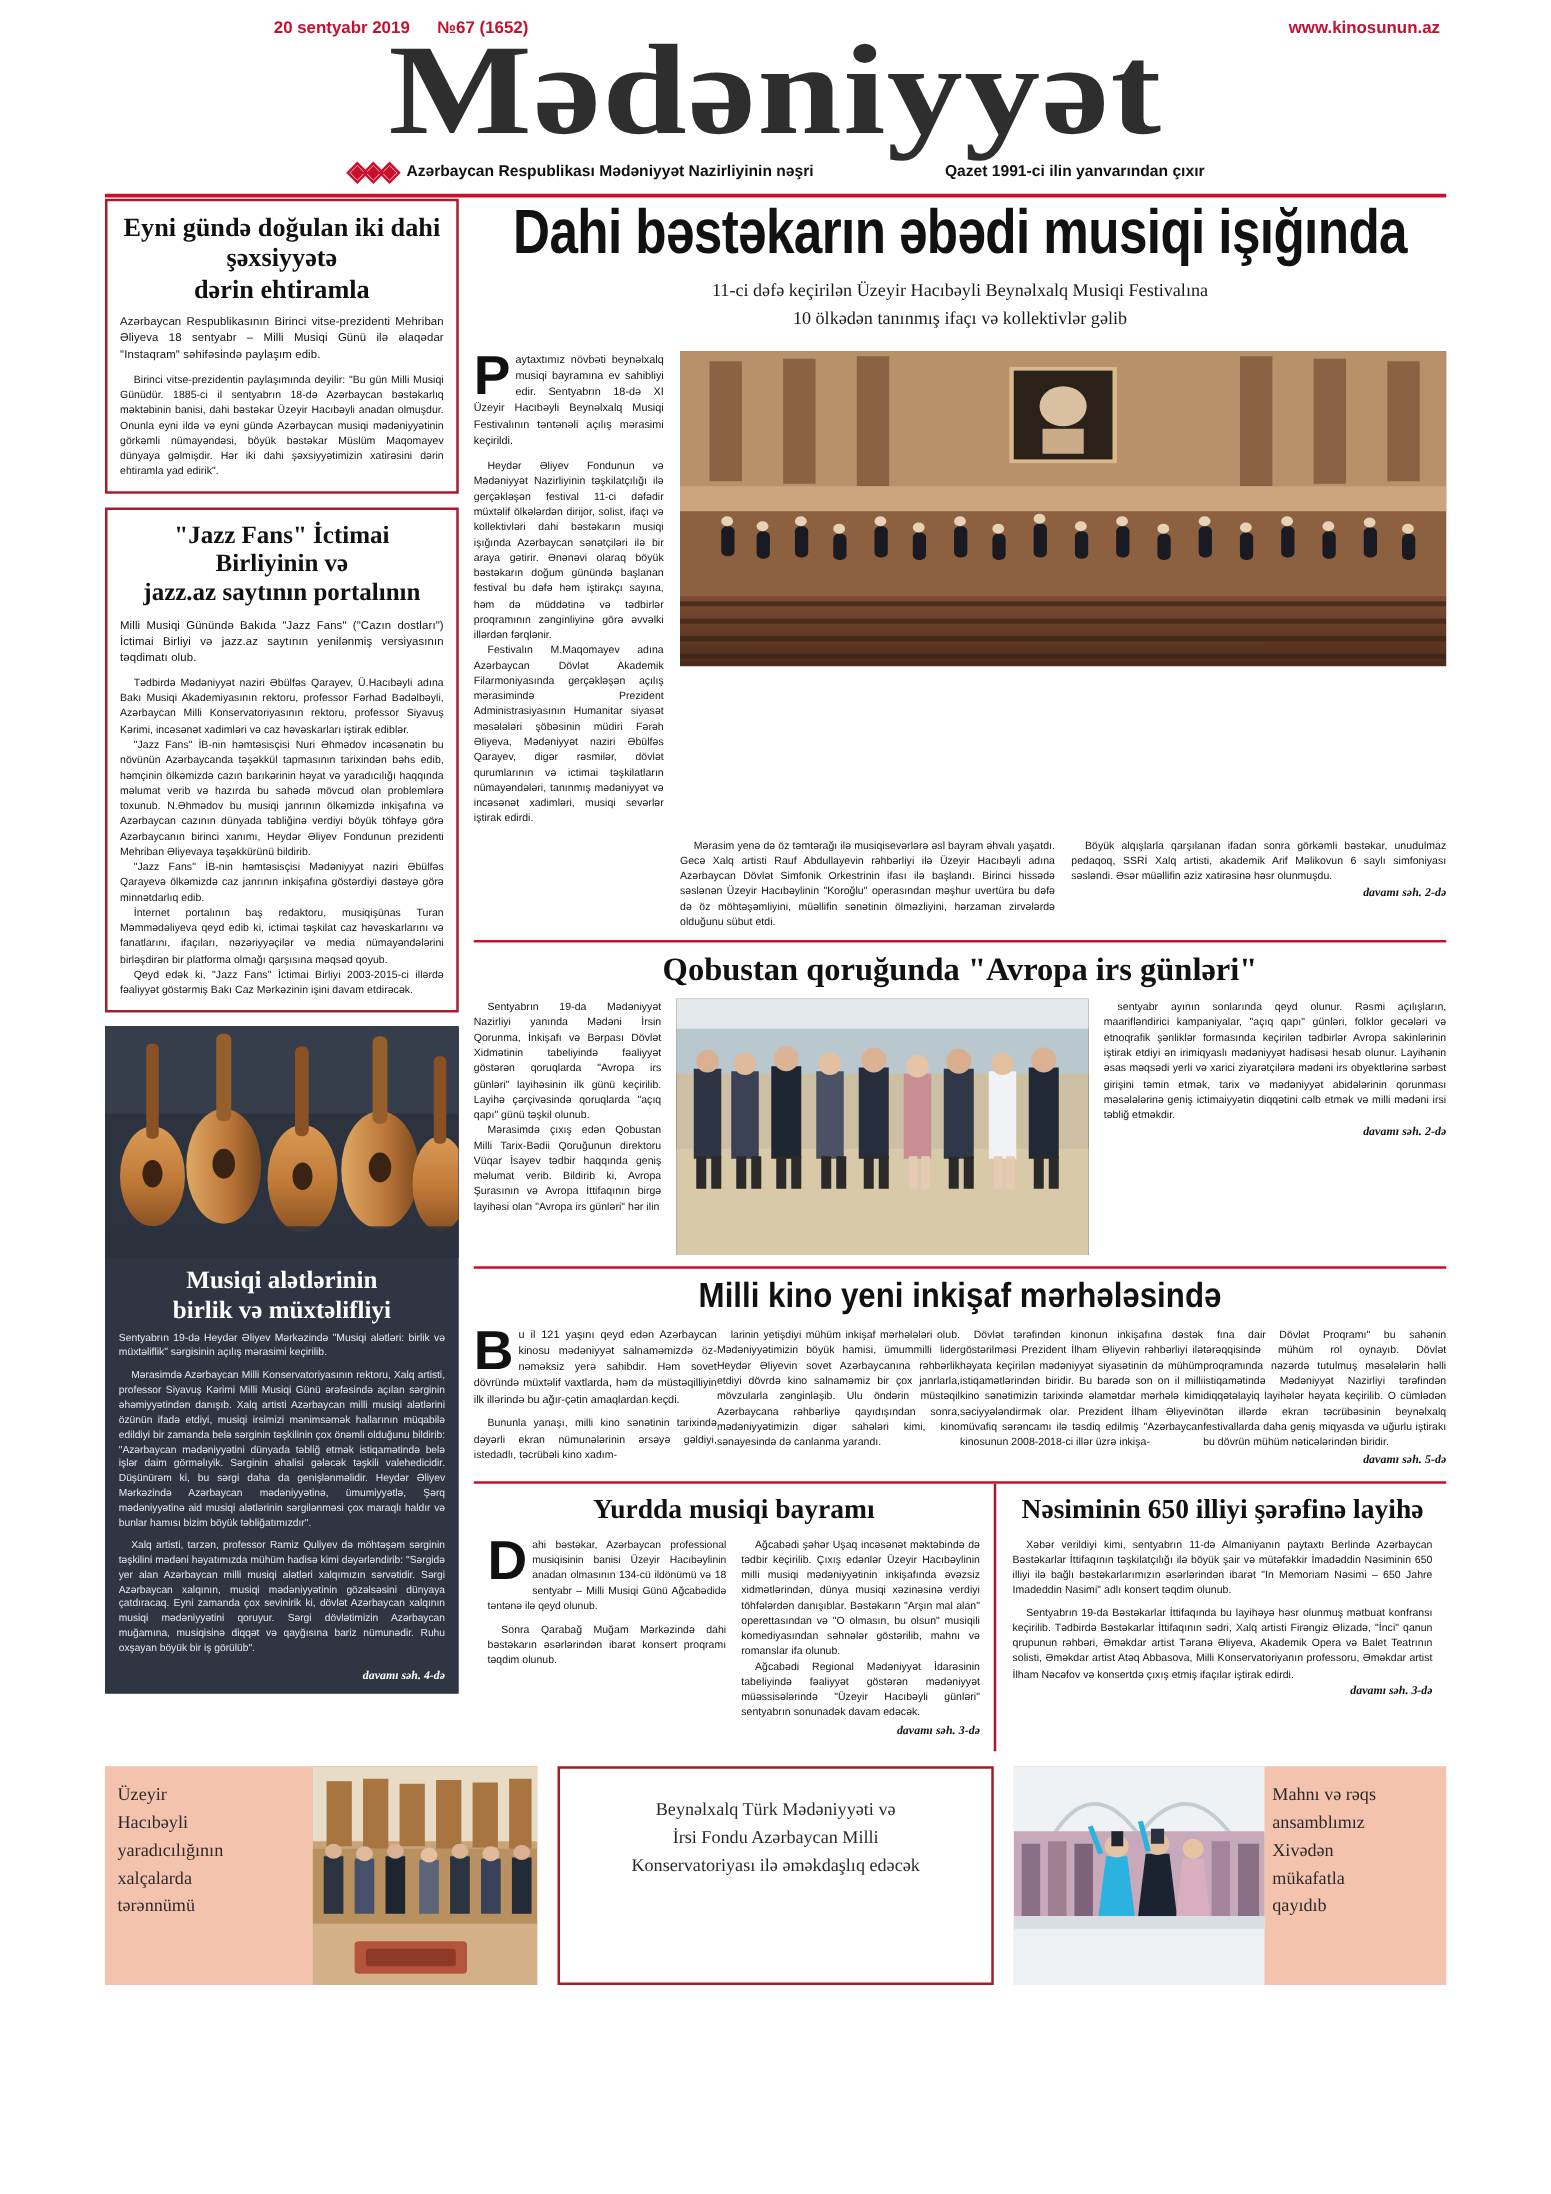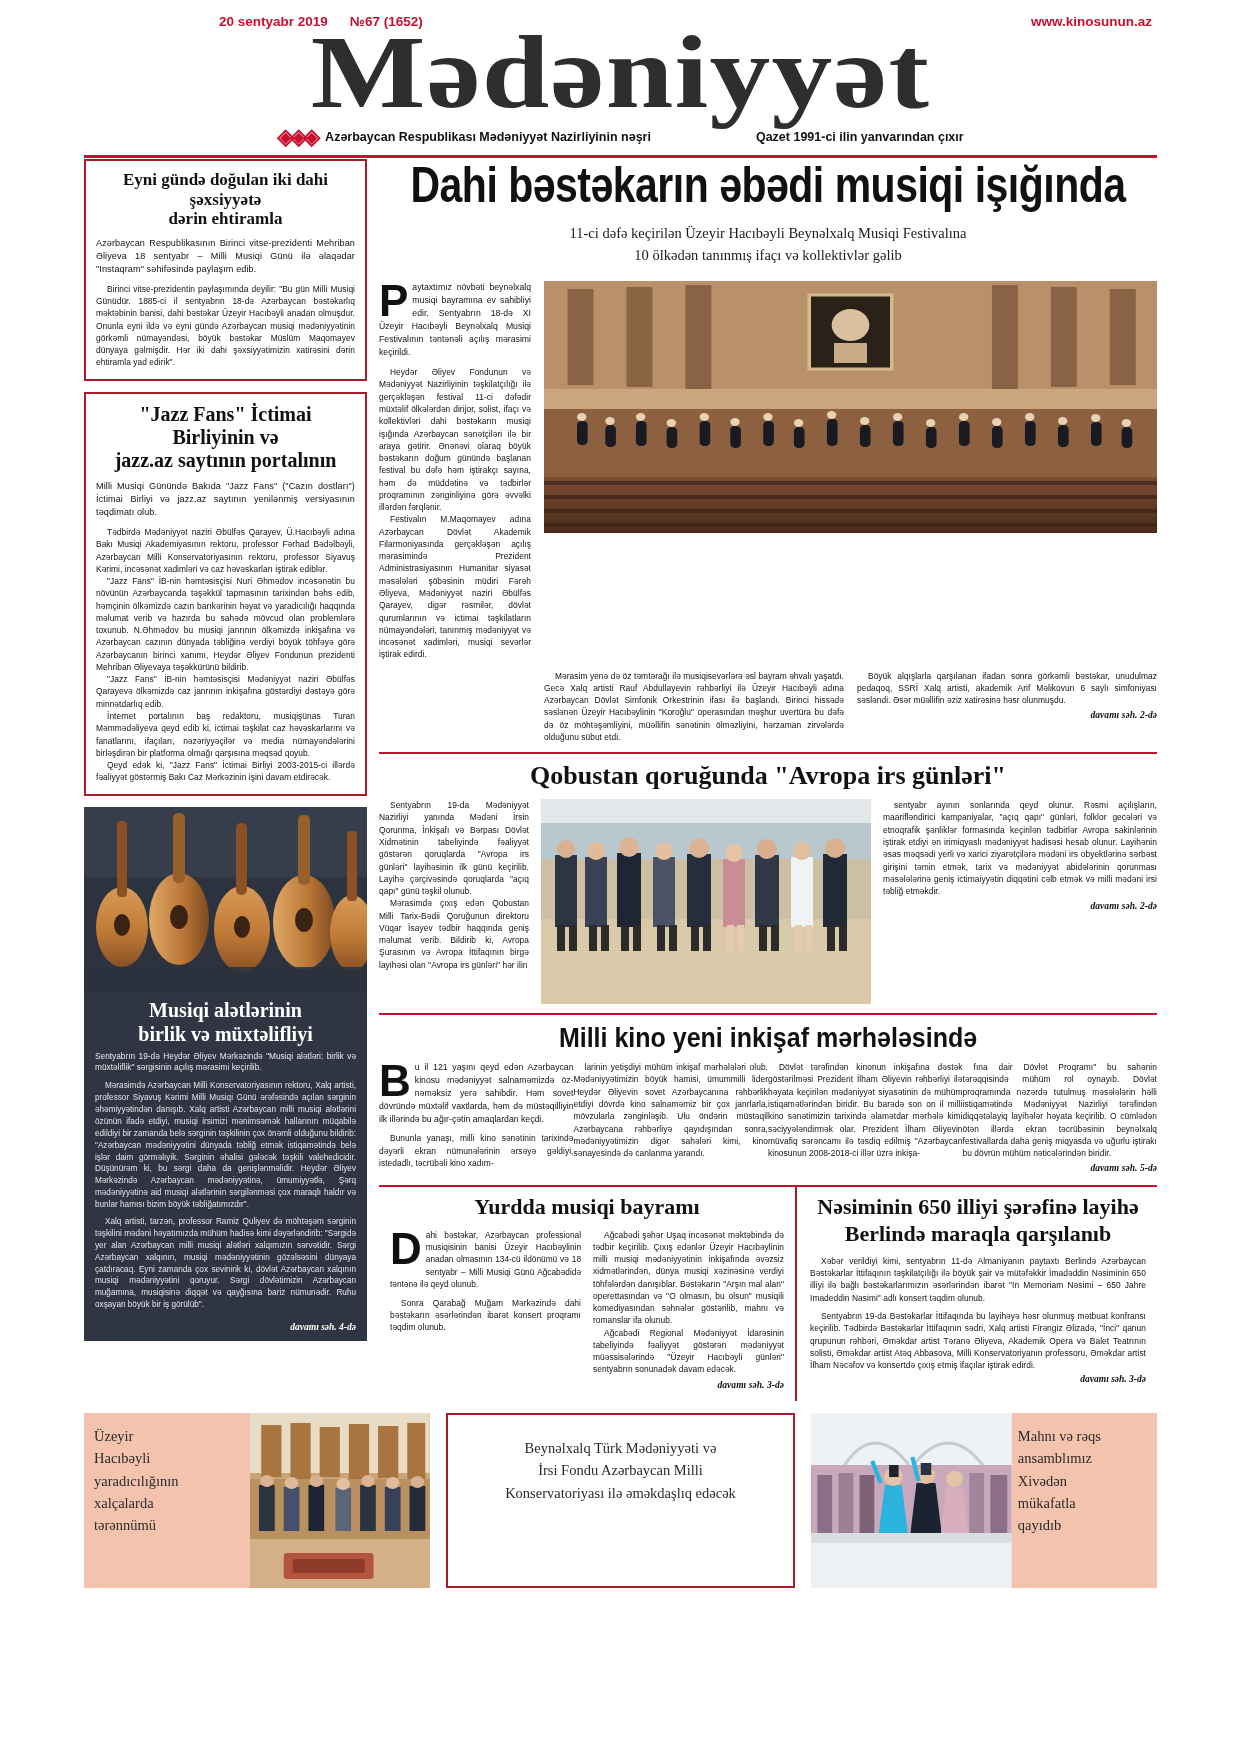--- a/index.html
+++ b/index.html
@@ -35,21 +35,21 @@
 
   
   .grid { display:flex; gap:0px; margin-top:9px; }
   .col-left { width:283px; flex:0 0 283px; }
   .col-main { flex:1; padding-left:12px; }
 
   
   .boxed { border:2px solid #a61c2b; padding:9px 10px 10px; margin-bottom:11px; }
   .hl-serif { font-family:"Liberation Serif", serif; font-weight:bold;
               text-align:center; line-height:1.16; color:#111; }
-  .hl-serif.s1 { font-size:17px; }
+  .hl-serif.s1 { font-size:21px; }
   .hl-serif.s2 { font-size:20px; }
   .lead { font-size:9.1px; line-height:1.42; text-align:justify;
           margin-top:8px; letter-spacing:0.1px; }
   .body-txt { font-size:8.4px; line-height:1.46; text-align:justify;
               letter-spacing:0.05px; }
   .body-txt p { margin:0 0 0 0; text-indent:11px; }
 
   
   .main-head {
     font-family:"Liberation Sans", sans-serif; font-weight:bold;
@@ -430,21 +430,20 @@
               <p>Ağcabədi şəhər Uşaq incəsənət məktəbində də tədbir keçirilib. Çıxış edənlər Üzeyir Hacıbəylinin milli musiqi mədəniyyətinin inkişafında əvəzsiz xidmətlərindən, dünya musiqi xəzinəsinə verdiyi töhfələrdən danışıblar. Bəstəkarın "Arşın mal alan" operettasından və "O olmasın, bu olsun" musiqili komediyasından səhnələr göstərilib, mahnı və romanslar ifa olunub.</p>
               <p>Ağcabədi Regional Mədəniyyət İdarəsinin tabeliyində fəaliyyət göstərən mədəniyyət müəssisələrində "Üzeyir Hacıbəyli günləri" sentyabrın sonunadək davam edəcək.</p>
               <div class="cont">davamı səh. 3-də</div>
             </div>
           </div>
         </div>
 
         <div class="bp right">
           <div class="bp-head">
             <div>Nəsiminin 650 illiyi şərəfinə layihə</div>
-            <div>Berlində maraqla qarşılanıb</div>
           </div>
           <div class="body-txt">
             <p>Xəbər verildiyi kimi, sentyabrın 11-də Almaniyanın paytaxtı Berlində Azərbaycan Bəstəkarlar İttifaqının təşkilatçılığı ilə böyük şair və mütəfəkkir İmadəddin Nəsiminin 650 illiyi ilə bağlı bəstəkarlarımızın əsərlərindən ibarət "In Memoriam Nəsimi – 650 Jahre Imadeddin Nasimi" adlı konsert təqdim olunub.</p>
             <p style="margin-top:6px;">Sentyabrın 19-da Bəstəkarlar İttifaqında bu layihəyə həsr olunmuş mətbuat konfransı keçirilib. Tədbirdə Bəstəkarlar İttifaqının sədri, Xalq artisti Firəngiz Əlizadə, "İnci" qanun qrupunun rəhbəri, Əməkdar artist Təranə Əliyeva, Akademik Opera və Balet Teatrının solisti, Əməkdar artist Atəq Abbasova, Milli Konservatoriyanın professoru, Əməkdar artist İlham Nəcəfov və konsertdə çıxış etmiş ifaçılar iştirak edirdi.</p>
           </div>
           <div class="cont">davamı səh. 3-də</div>
         </div>
 
       </div>
 

